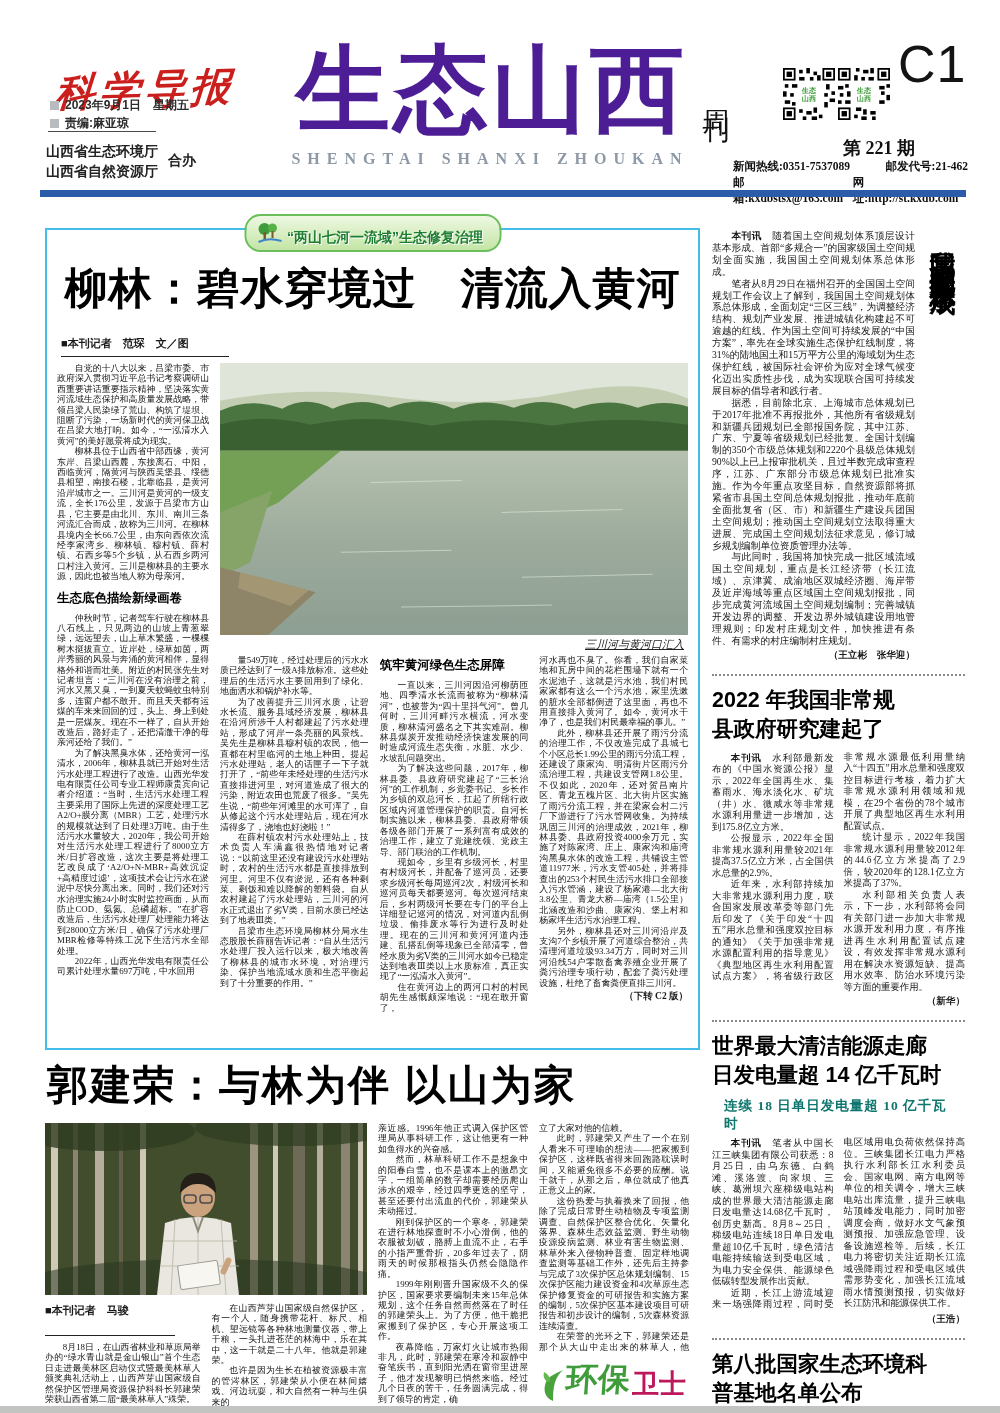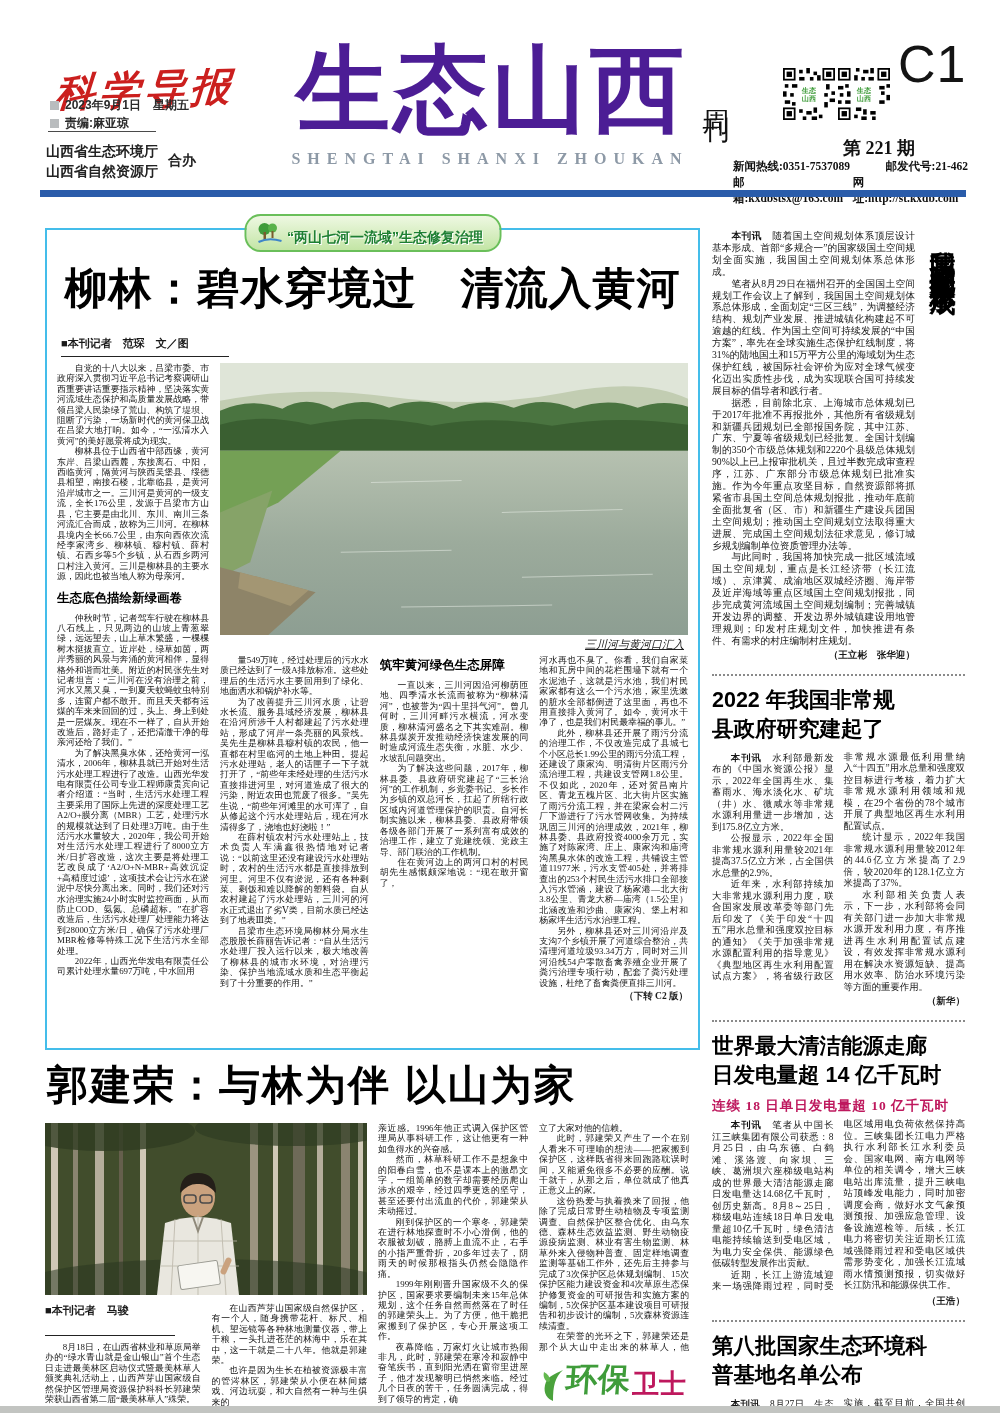--- a/index.html
+++ b/index.html
@@ -63,21 +63,21 @@
   .lead-tag{font-weight:bold;font-family:"Liberation Sans","DejaVu Sans",sans-serif;}
   .sig{text-align:right;font-weight:bold;font-size:9.6px;margin-top:2px;}
   .dashed{border:none;border-top:2px dotted #8a8a8a;margin:12px 0 10px;}
   .a1{display:flex;gap:8px;}
   .a1-left{width:203px;}
   .a1-left .r-p{font-size:9.7px;line-height:11.9px;}
   .a1-vt{writing-mode:vertical-rl;font-weight:900;font-size:26px;letter-spacing:3px;color:#000;
          height:400px;margin-left:2px;font-family:"Liberation Serif","DejaVu Serif",serif;}
   .r-title{font-family:"Liberation Sans","DejaVu Sans",sans-serif;font-weight:900;font-size:21.5px;
            line-height:1.35;color:#000;}
-  .r-subtitle{font-weight:bold;font-size:13.5px;margin:7px 0 3px;color:#be185d;letter-spacing:1px;}
+  .r-subtitle{font-weight:bold;font-size:13.5px;margin:7px 12px 3px;color:#0f766e;letter-spacing:1px;}
   .r-cols{column-count:2;column-gap:10px;margin-top:8px;}
   
   .feature{position:absolute;left:45px;top:1058px;width:655px;height:355px;overflow:hidden;}
   .f-headline{font-family:"Liberation Sans","DejaVu Sans",sans-serif;font-weight:900;font-size:41px;
               letter-spacing:2px;color:#000;margin:0 0 10px 2px;}
   .f-row{display:flex;gap:11px;height:292px;}
   .f-left{flex:0 0 322px;display:flex;flex-direction:column;}
   .f-photo{width:322px;height:172px;overflow:hidden;}
   .f-photo svg{display:block;width:100%;height:100%;}
   .f-under{display:flex;gap:11px;flex:1;margin-top:8px;overflow:hidden;}
@@ -284,20 +284,21 @@
           <div class="col">
             <p class="b">量549万吨，经过处理后的污水水质已经达到了一级A排放标准。这些处理后的生活污水主要回用到了绿化、地面洒水和锅炉补水等。</p>
             <p class="b">为了改善提升三川河水质，让碧水长流、服务县域经济发展，柳林县在沿河所涉千人村都建起了污水处理站，形成了河岸一条亮丽的风景线。吴先生是柳林县穆村镇的农民，他一直都在村里临河的土地上种田。提起污水处理站，老人的话匣子一下子就打开了，“前些年未经处理的生活污水直接排进河里，对河道造成了很大的污染，附近农田也荒废了很多。”吴先生说，“前些年河滩里的水可浑了，自从修起这个污水处理站后，现在河水清得多了，浇地也好浇啦！”</p>
             <p class="b">在薛村镇农村污水处理站上，技术负责人车满鑫很热情地对记者说：“以前这里还没有建设污水处理站时，农村的生活污水都是直接排放到河里。河里不仅有淤泥，还有各种剩菜、剩饭和难以降解的塑料袋。自从农村建起了污水处理站，三川河的河水正式退出了劣Ⅴ类，目前水质已经达到了地表Ⅲ类。”</p>
             <p class="b">吕梁市生态环境局柳林分局水生态股股长薛丽告诉记者：“自从生活污水处理厂投入运行以来，极大地改善了柳林县的城市水环境，对治理污染、保护当地流域水质和生态平衡起到了十分重要的作用。”</p>
           </div>
           <div class="col">
             <div class="subhead" style="margin-top:2px;">筑牢黄河绿色生态屏障</div>
             <p class="b">一直以来，三川河因沿河柳荫匝地、四季清水长流而被称为“柳林清河”，也被誉为“四十里抖气河”。曾几何时，三川河畔污水横流，河水变质，柳林清河盛名之下其实难副。柳林县煤炭开发推动经济快速发展的同时造成河流生态失衡，水脏、水少、水坡乱问题突出。</p>
             <p class="b">为了解决这些问题，2017年，柳林县委、县政府研究建起了“三长治河”的工作机制，乡党委书记、乡长作为乡镇的双总河长，扛起了所辖行政区域内河道管理保护的职责。自河长制实施以来，柳林县委、县政府带领各级各部门开展了一系列富有成效的治理工作，建立了党建统领、党政主导、部门联治的工作机制。</p>
+            <p class="b">现如今，乡里有乡级河长，村里有村级河长，并配备了巡河员，还要求乡级河长每周巡河2次，村级河长和巡河员每天都要巡河。每次巡河结束后，乡村两级河长要在专门的平台上详细登记巡河的情况，对河道内乱倒垃圾、偷排废水等行为进行及时处理。现在的三川河和黄河河道内违建、乱搭乱倒等现象已全部清零，曾经水质为劣Ⅴ类的三川河水如今已稳定达到地表Ⅲ类以上水质标准，真正实现了“一泓清水入黄河”。</p>
             <p class="b">住在黄河边上的两河口村的村民胡先生感慨颇深地说：“现在敢开窗了，</p>
           </div>
           <div class="col">
             <p class="b" style="text-indent:0;">河水再也不臭了。你看，我们自家菜地和瓦房中间的花栏围墙下就有一个水泥池子，这就是污水池，我们村民家家都有这么一个污水池，家里洗漱的脏水全部都倒进了这里面，再也不用直接排入黄河了。如今，黄河水干净了，也是我们村民最幸福的事儿。”</p>
             <p class="b">此外，柳林县还开展了雨污分流的治理工作，不仅改造完成了县城七个小区总长1.99公里的雨污分流工程，还建设了康家沟、明清街片区雨污分流治理工程，共建设支管网1.8公里。不仅如此，2020年，还对贺昌南片区、青龙五槐片区、北大街片区实施了雨污分流工程，并在梁家会村二污厂下游进行了污水管网收集。为持续巩固三川河的治理成效，2021年，柳林县委、县政府投资4000余万元，实施了对陈家湾、庄上、康家沟和庙湾沟黑臭水体的改造工程，共铺设主管道11977米，污水支管405处，并将排查出的253个村民生活污水排口全部接入污水管涵，建设了杨家港—北大街3.8公里、青龙大桥—庙湾（1.5公里）北涵改造和沙曲、康家沟、堡上村和杨家坪生活污水治理工程。</p>
             <p class="b">另外，柳林县还对三川河沿岸及支沟7个乡镇开展了河道综合整治，共清理河道垃圾93.34万方，同时对三川河沿线54户零散畜禽养殖企业开展了粪污治理专项行动，配套了粪污处理设施，杜绝了畜禽粪便直排三川河。</p>
             <div class="turn-note">（下转 C2 版）</div>
           </div>
         </div>
       </div>
@@ -416,21 +417,21 @@
         <p class="b" style="text-indent:0;">亲近感。1996年他正式调入保护区管理局从事科研工作，这让他更有一种如鱼得水的兴奋感。</p>
         <p class="b">然而，林草科研工作不是想象中的阳春白雪，也不是课本上的激昂文字，一组简单的数字却需要经历爬山涉水的艰辛，经过四季更迭的坚守，甚至还要付出流血的代价，郭建荣从未动摇过。</p>
         <p class="b">刚到保护区的一个寒冬，郭建荣在进行林地探查时不小心滑倒，他的衣服被划破，胳膊上血流不止，右手的小指严重骨折，20多年过去了，阴雨天的时候那根指头仍然会隐隐作痛。</p>
         <p class="b">1999年刚刚晋升国家级不久的保护区，国家要求要编制未来15年总体规划，这个任务自然而然落在了时任的郭建荣头上。为了方便，他干脆把家搬到了保护区，专心开展这项工作。</p>
         <p class="b">夜幕降临，万家灯火让城市热闹非凡，此时，郭建荣在寒冷和寂静中奋笔疾书，直到阳光洒在窗帘里进屋子，他才发现黎明已悄然来临。经过几个日夜的苦干，任务圆满完成，得到了领导的肯定，确</p>
       </div>
       <div class="f-colD">
         <div class="txt">
           <p class="b" style="text-indent:0;">立了大家对他的信赖。</p>
           <p class="b">此时，郭建荣又产生了一个在别人看来不可理喻的想法——把家搬到保护区，这样既省得来回跑路耽误时间，又能避免很多不必要的应酬。说干就干，从那之后，单位就成了他真正意义上的家。</p>
-          <p class="b">这份热爱与执着换来了回报，他除了完成日常野生动植物及专项监测调查、自然保护区整合优化、由乌东德、森林生态效益监测、野生动物疫源疫病监测、林业有害生物监测、林草外来入侵物种普查、固定样地调查监测等基础工作外，还先后主持参与完成了3次保护区总体规划编制、15次保护区能力建设资金和4次草原生态保护修复资金的可研报告和实施方案的编制，5次保护区基本建设项目可研报告和初步设计的编制，5次森林资源连续清查。</p>
+          <p class="b">这份热爱与执着换来了回报，他除了完成日常野生动植物及专项监测调查、自然保护区整合优化、矢量化落界、森林生态效益监测、野生动物疫源疫病监测、林业有害生物监测、林草外来入侵物种普查、固定样地调查监测等基础工作外，还先后主持参与完成了3次保护区总体规划编制、15次保护区能力建设资金和4次草原生态保护修复资金的可研报告和实施方案的编制，5次保护区基本建设项目可研报告和初步设计的编制，5次森林资源连续清查。</p>
           <p class="b">在荣誉的光环之下，郭建荣还是那个从大山中走出来的林草人，他说，比起城市的繁华与喧闹，他更喜欢山林中的一草一木，他会把毕生所学和全部心血奉献给林草，因为，那里是他的家园。</p>
         </div>
         <div class="eco-logo">
           <div class="eco-line1">
             <span style="display:inline-flex;">
               <svg width="22" height="34" viewBox="0 0 22 34" xmlns="http://www.w3.org/2000/svg">
                 <path d="M11,33 C11,18 13,9 21,2 C13,6 5,8 3,17 C1,26 6,31 11,33 Z" fill="#4aa23c"></path>
                 <path d="M6,14 C2,12 1,8 2,4 C6,6 8,9 8,13 Z" fill="#63b84f"></path>
               </svg>
             </span>

